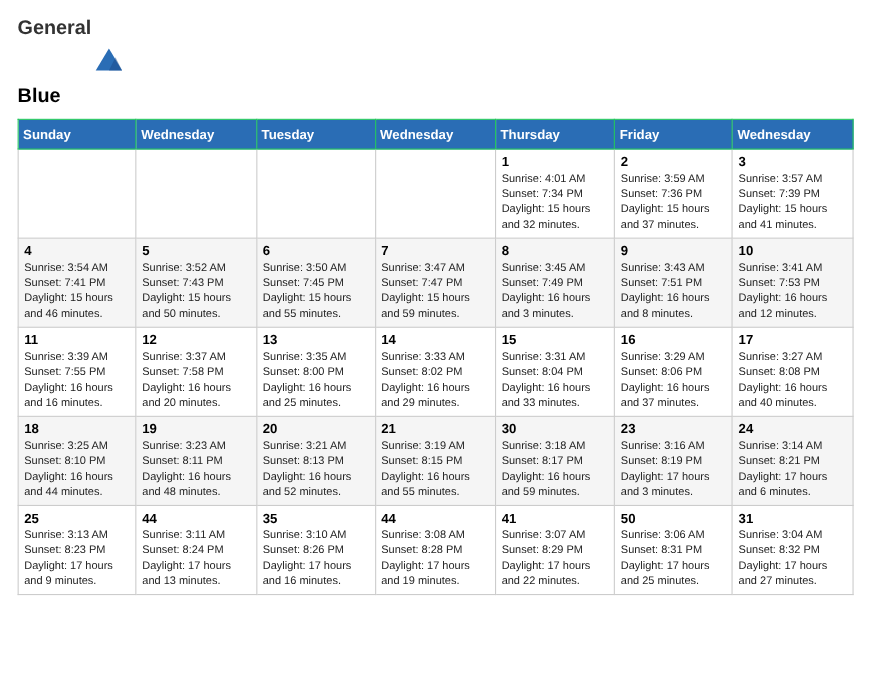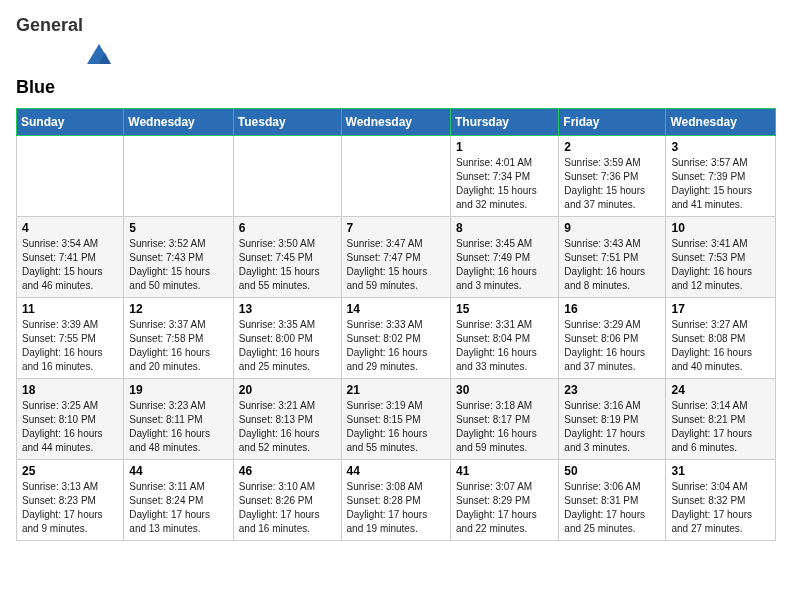--- a/index.html
+++ b/index.html
@@ -235,21 +235,21 @@
       <tr>
         <td>
           <span class="day-number">25</span>
           <div class="day-info">Sunrise: 3:13 AM<br>Sunset: 8:23 PM<br>Daylight: 17 hours<br>and 9 minutes.</div>
         </td>
         <td>
           <span class="day-number">44</span>
           <div class="day-info">Sunrise: 3:11 AM<br>Sunset: 8:24 PM<br>Daylight: 17 hours<br>and 13 minutes.</div>
         </td>
         <td>
-          <span class="day-number">46</span>
+          <span class="day-number">35</span>
           <div class="day-info">Sunrise: 3:10 AM<br>Sunset: 8:26 PM<br>Daylight: 17 hours<br>and 16 minutes.</div>
         </td>
         <td>
           <span class="day-number">44</span>
           <div class="day-info">Sunrise: 3:08 AM<br>Sunset: 8:28 PM<br>Daylight: 17 hours<br>and 19 minutes.</div>
         </td>
         <td>
           <span class="day-number">41</span>
           <div class="day-info">Sunrise: 3:07 AM<br>Sunset: 8:29 PM<br>Daylight: 17 hours<br>and 22 minutes.</div>
         </td>

